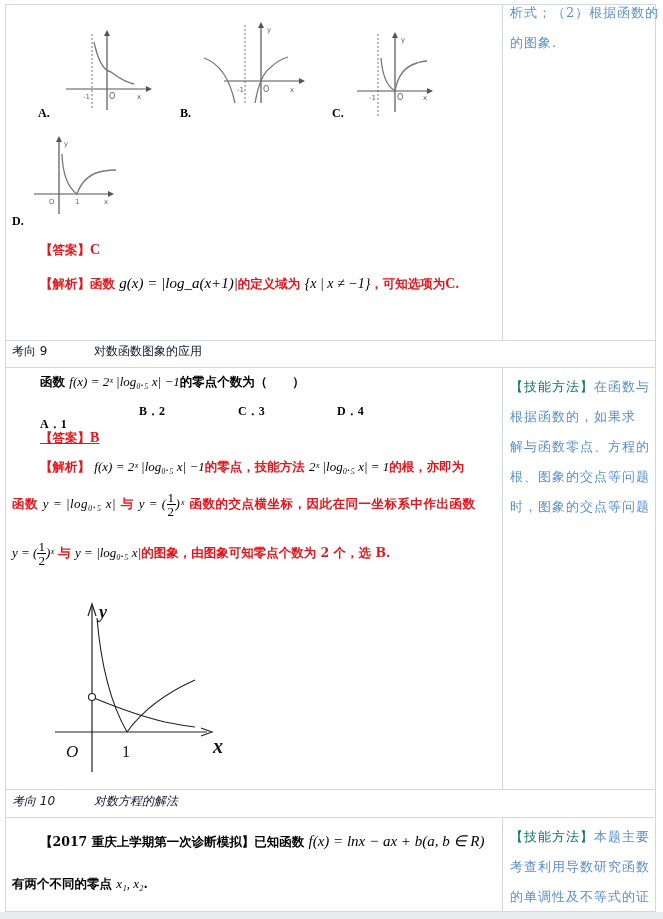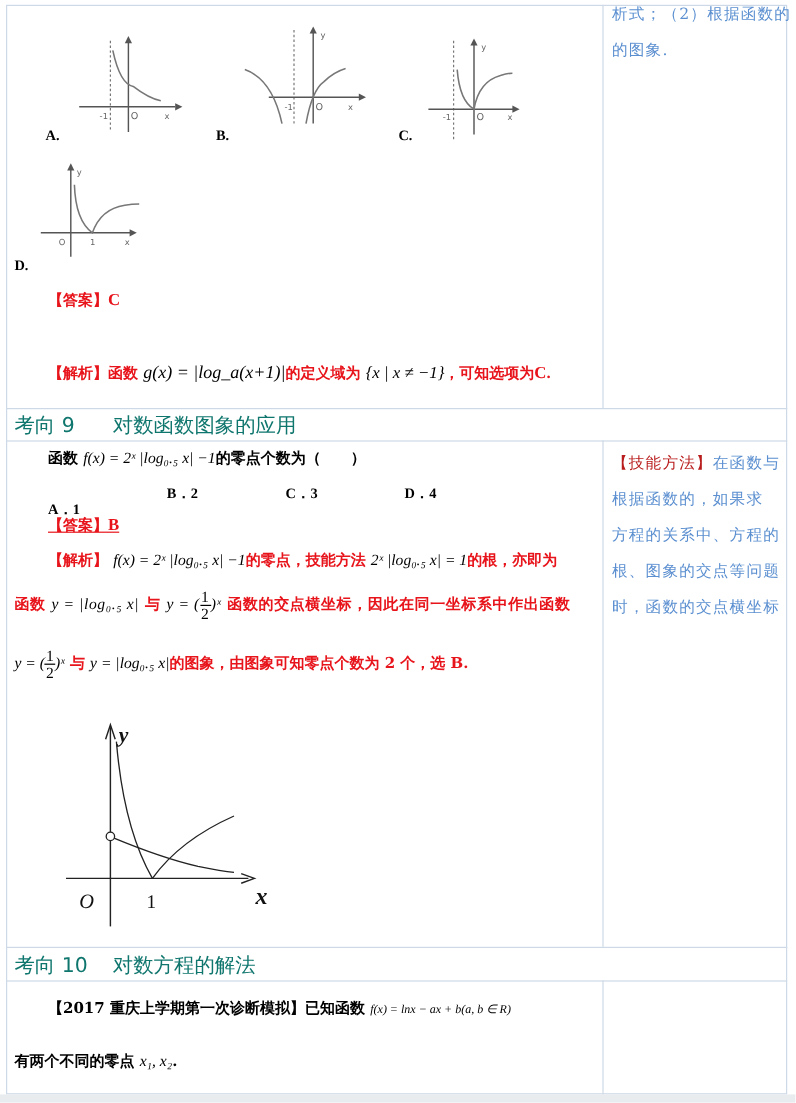--- a/index.html
+++ b/index.html
@@ -5,22 +5,22 @@
   html, body { margin: 0; padding: 0; background: #ffffff; }
   body { width: 663px; height: 919px; overflow: hidden; position: relative;
          font-family: "DejaVu Serif", "Liberation Serif", serif; color: #000; }
   .page { position: absolute; left: 0; top: 0; width: 663px; height: 919px; }
   .frame { position: absolute; left: 5px; top: 4px; width: 651px; height: 908px;
            border: 1px solid #cdd9e6; box-sizing: border-box; }
   .hline { position: absolute; height: 1px; background: #cdd9e6; }
   .vline { position: absolute; width: 1px; background: #cdd9e6; }
   .side { position: absolute; color: #5b8fd0; font-size: 13px; line-height: 30px;
           letter-spacing: 1px; font-family: "DejaVu Serif", serif; }
-  .side .tag { color: #b91c1c; }
-  .heading { position: absolute; left: 12px; font-size: 17px; font-family: "DejaVu Sans", sans-serif; color:#0f766e; }
+  .side .tag { color: #0f766e; }
+  .heading { position: absolute; left: 12px; font-size: 12px; font-family: "DejaVu Sans", sans-serif; color:#0f172a; }
   .heading .num { display:inline-block; width: 82px; }
   .opt-label { position: absolute; font-weight: bold; font-size: 12px; font-family: "Liberation Serif", serif; }
   .red { color: #e8141b; font-weight: bold; }
   .txt { position: absolute; font-size: 12.5px; white-space: nowrap; font-family: "DejaVu Serif", serif; }
   .math { font-family: "Liberation Serif", serif; font-style: italic; font-weight: normal; color: #000; font-size: 14px; }
   .mathn { font-family: "Liberation Serif", serif; font-weight: normal; color: #000; font-size: 14px; }
   .frac { display: inline-block; vertical-align: middle; text-align: center; font-family: "Liberation Serif", serif; font-size: 13px; line-height: 13px; color:#000; font-weight: normal; }
   .frac .n { display:block; border-bottom: 1px solid #000; padding: 0 1px; }
   .frac .d { display:block; }
   svg { position: absolute; overflow: visible; }
@@ -93,21 +93,21 @@
     <text x="43" y="70" font-size="7" fill="#666" font-family="DejaVu Sans, sans-serif">1</text>
     <text x="72" y="70" font-size="7" fill="#666" font-family="DejaVu Sans, sans-serif">x</text>
     <text x="32" y="12" font-size="7" fill="#666" font-family="DejaVu Sans, sans-serif">y</text>
   </svg>
   <span class="opt-label" style="left:12px; top:214px;">D.</span>
 
   <div class="txt red" style="left:40px; top:242px;">
     <span>【答案】</span><span class="mathn red" style="font-weight:bold;color:#e8141b;">C</span>
   </div>
 
-  <div class="txt red" style="left:40px; top:275px;margin-top:28px;">
+  <div class="txt red" style="left:40px; top:275px;">
     <span>【解析】</span><span>函数</span>
     <span class="math" style="font-size:15px;">g(x) = |log_a(x+1)|</span><span>的定义域为</span>
     <span class="math">{x | x ≠ −1}</span><span>，可知选项为</span><span class="mathn" style="color:#e8141b;font-weight:bold;">C.</span>
   </div>
 
   <div class="side" style="left:510px; top:-2px;">
     <div>析式；（2）根据函数的</div>
     <div>的图象.</div>
   </div>
 
@@ -160,34 +160,39 @@
     <circle cx="37" cy="97" r="3.5" fill="#fff" stroke="#222" stroke-width="1.1"></circle>
     <text x="44" y="18" font-size="18" font-style="italic" font-weight="bold" fill="#111" font-family="Liberation Serif, serif">y</text>
     <text x="158" y="153" font-size="20" font-style="italic" font-weight="bold" fill="#111" font-family="Liberation Serif, serif">x</text>
     <text x="11" y="157" font-size="17" font-style="italic" fill="#111" font-family="Liberation Serif, serif">O</text>
     <text x="67" y="157" font-size="16" fill="#111" font-family="Liberation Serif, serif">1</text>
   </svg>
 
   <div class="side" style="left:510px; top:372px;">
     <div><span class="tag">【技能方法】</span><span>在函数与</span></div>
     <div>根据函数的，如果求</div>
-    <div>方程的关系中、方程的</div>
+    <div>解与函数零点、方程的</div>
     <div>根、图象的交点等问题</div>
-    <div>时，函数的交点横坐标</div>
+    <div>时，图象的交点等问题</div>
   </div>
 
-  <div class="heading" style="top:793px;">
+  <div class="heading" style="top:793px;font-style:italic;">
     <span class="num">考向 10</span><span>对数方程的解法</span>
   </div>
 
   <div class="txt" style="left:40px; top:832px; font-weight:bold;">
     <span>【2017 重庆上学期第一次诊断模拟】</span><span>已知函数</span>
-    <span class="math" style="font-size:10px;">f(x) = lnx − ax + b(a, b ∈ R)</span>
+    <span class="math" style="font-size:15px;">f(x) = lnx − ax + b(a, b ∈ R)</span>
   </div>
 
   <div class="txt" style="left:12px; top:876px; font-weight:bold;">
     <span>有两个不同的零点</span>
     <span class="math" style="font-size:13px;">x₁, x₂</span><span>.</span>
   </div>
 
+  <div class="side" style="left:510px; top:822px;">
+    <div><span class="tag">【技能方法】</span><span>本题主要</span></div>
+    <div>考查利用导数研究函数</div>
+    <div>的单调性及不等式的证</div>
+  </div>
 
   <div class="bottombar"></div>
 </div>
 
 </body></html>

